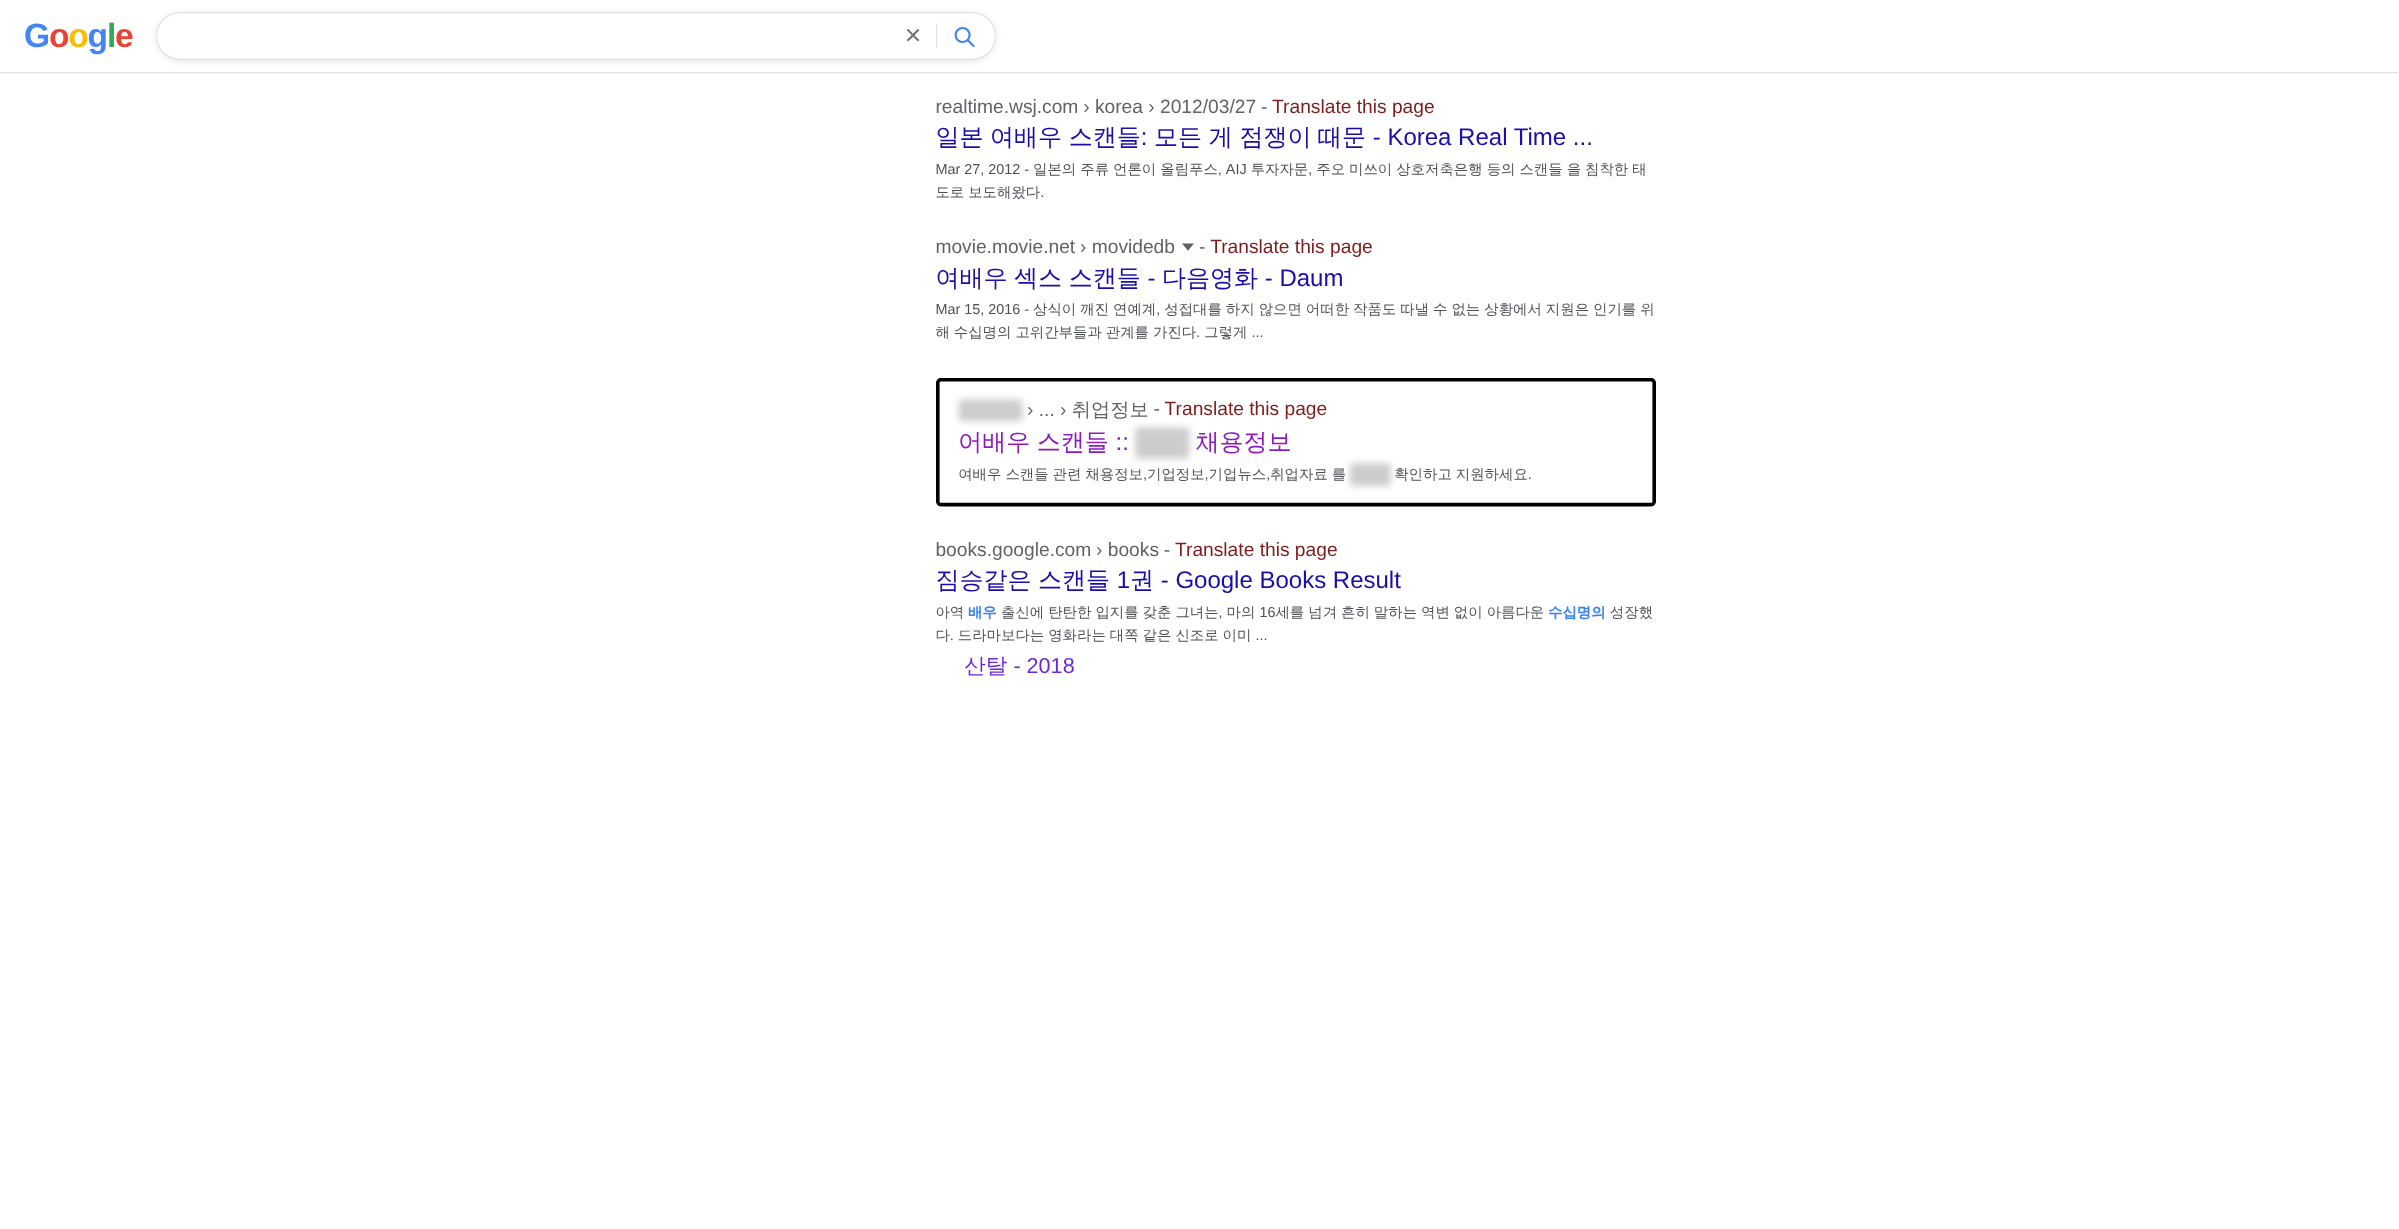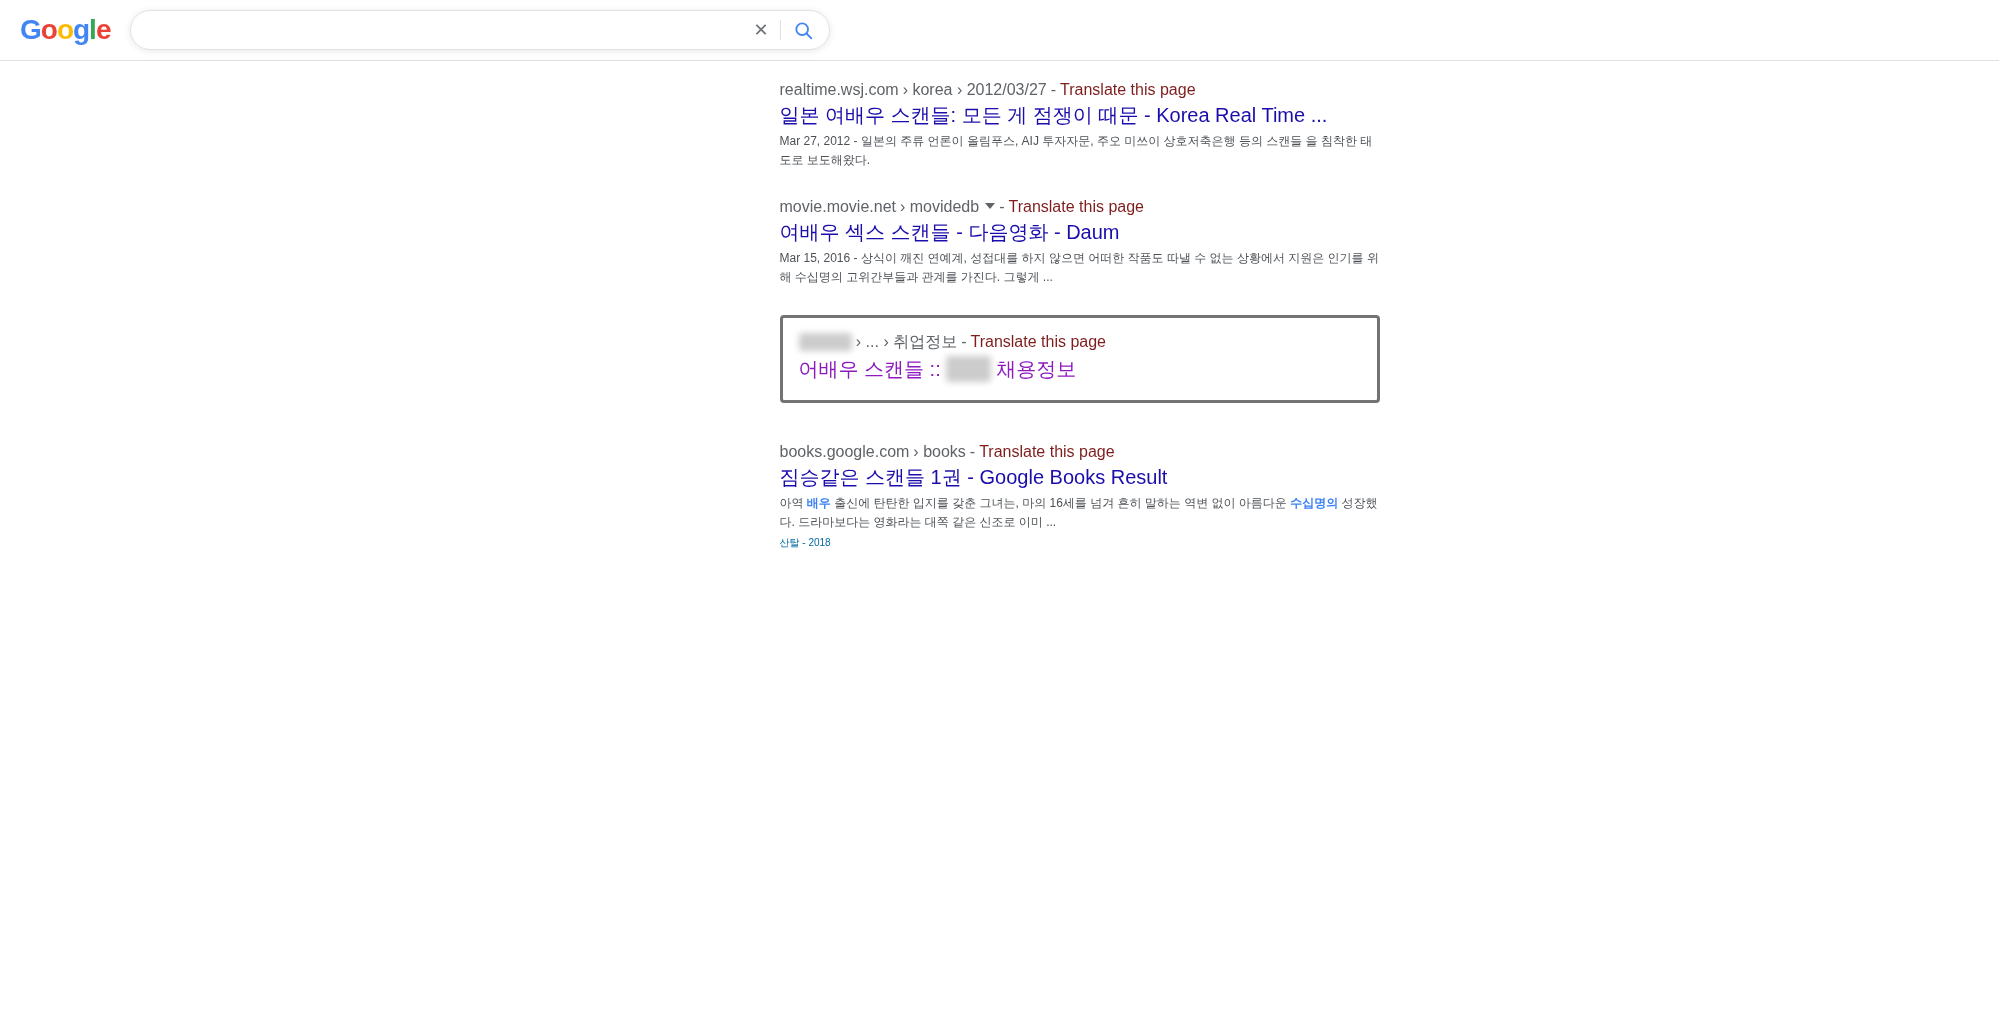--- a/index.html
+++ b/index.html
@@ -125,22 +125,22 @@
       line-height: 1.58;
     }
 
     .result-snippet b {
       font-weight: bold;
       color: #3b82f6;
     }
 
     
     .result-item-highlighted {
-      margin-bottom: 40px;
-      border: 3px solid #737373;
+      margin-bottom: 28px;
+      border: 3px solid #000000;
       border-radius: 4px;
       padding: 14px 16px;
     }
 
     .result-item-highlighted .result-title {
       color: #8c1abf;
     }
 
     
     .blurred {
@@ -158,23 +158,24 @@
       height: 0;
       border-left: 5px solid transparent;
       border-right: 5px solid transparent;
       border-top: 6px solid #5f6368;
       vertical-align: middle;
       margin-left: 2px;
       margin-bottom: 1px;
     }
 
     .book-subtitle {
-      font-size: 10px;
-      color: #0369a1;
+      font-size: 18px;
+      color: #6d28d9;
       margin-top: 4px;
+      margin-left: 24px;
     }
   </style>
 </head>
 <body>
 
 <div class="header">
 
   <div class="google-logo">
     <span class="g-blue">G</span>
       <span class="g-red">o</span>
@@ -225,20 +226,23 @@
   <div class="result-item-highlighted">
     <div class="result-url">
       <span class="blurred result-url-text">&nbsp;&nbsp;&nbsp;&nbsp;&nbsp;&nbsp;&nbsp;&nbsp;&nbsp;&nbsp;&nbsp;&nbsp;</span>
       <span class="result-url-text">› ... › 취업정보</span>
       <span class="result-url-text">-</span>
       <a class="translate-link">Translate this page</a>
     </div>
     <a class="result-title">
       <span>어배우 스캔들 :: </span><span class="blurred">&nbsp;&nbsp;&nbsp;&nbsp;&nbsp;&nbsp;&nbsp;&nbsp;</span><span> 채용정보</span>
     </a>
+    <div class="result-snippet">
+      <span>여배우 스캔들 관련 채용정보,기업정보,기업뉴스,취업자료 를 </span><span class="blurred">&nbsp;&nbsp;&nbsp;&nbsp;&nbsp;&nbsp;&nbsp;&nbsp;&nbsp;&nbsp;</span><span> 확인하고 지원하세요.</span>
+    </div>
   </div>
 
   <div class="result-item">
     <div class="result-url">
       <span class="result-url-text">books.google.com</span>
       <span class="result-url-text">› books</span>
       <span class="result-url-text">-</span>
       <a class="translate-link">Translate this page</a>
     </div>
     <a class="result-title">짐승같은 스캔들 1권 - Google Books Result</a>

